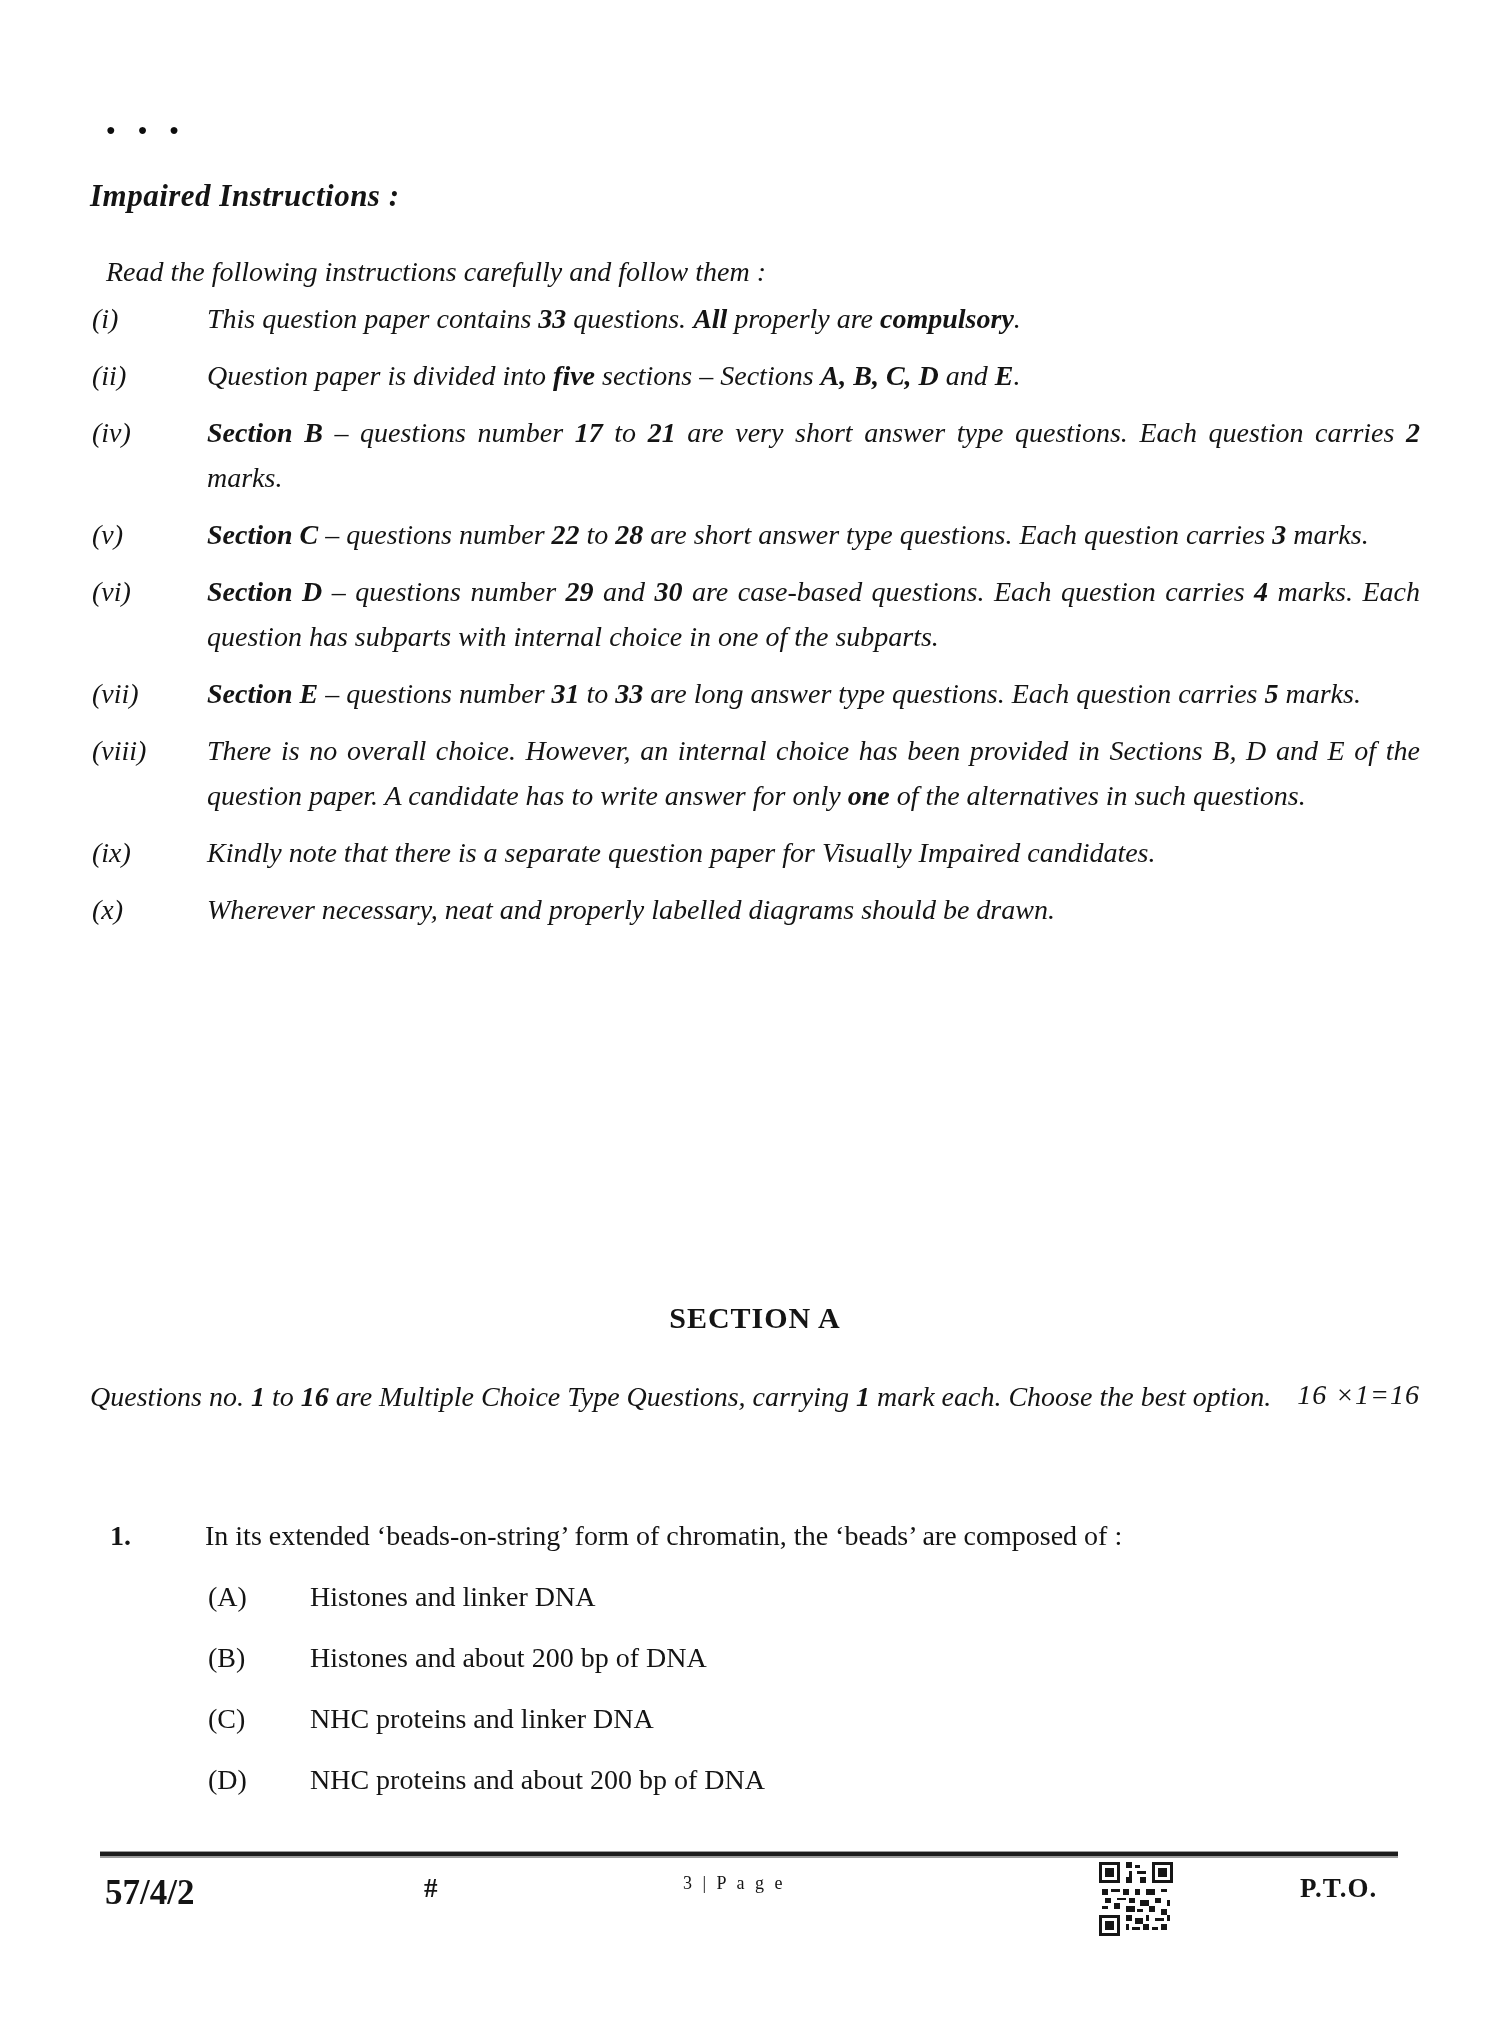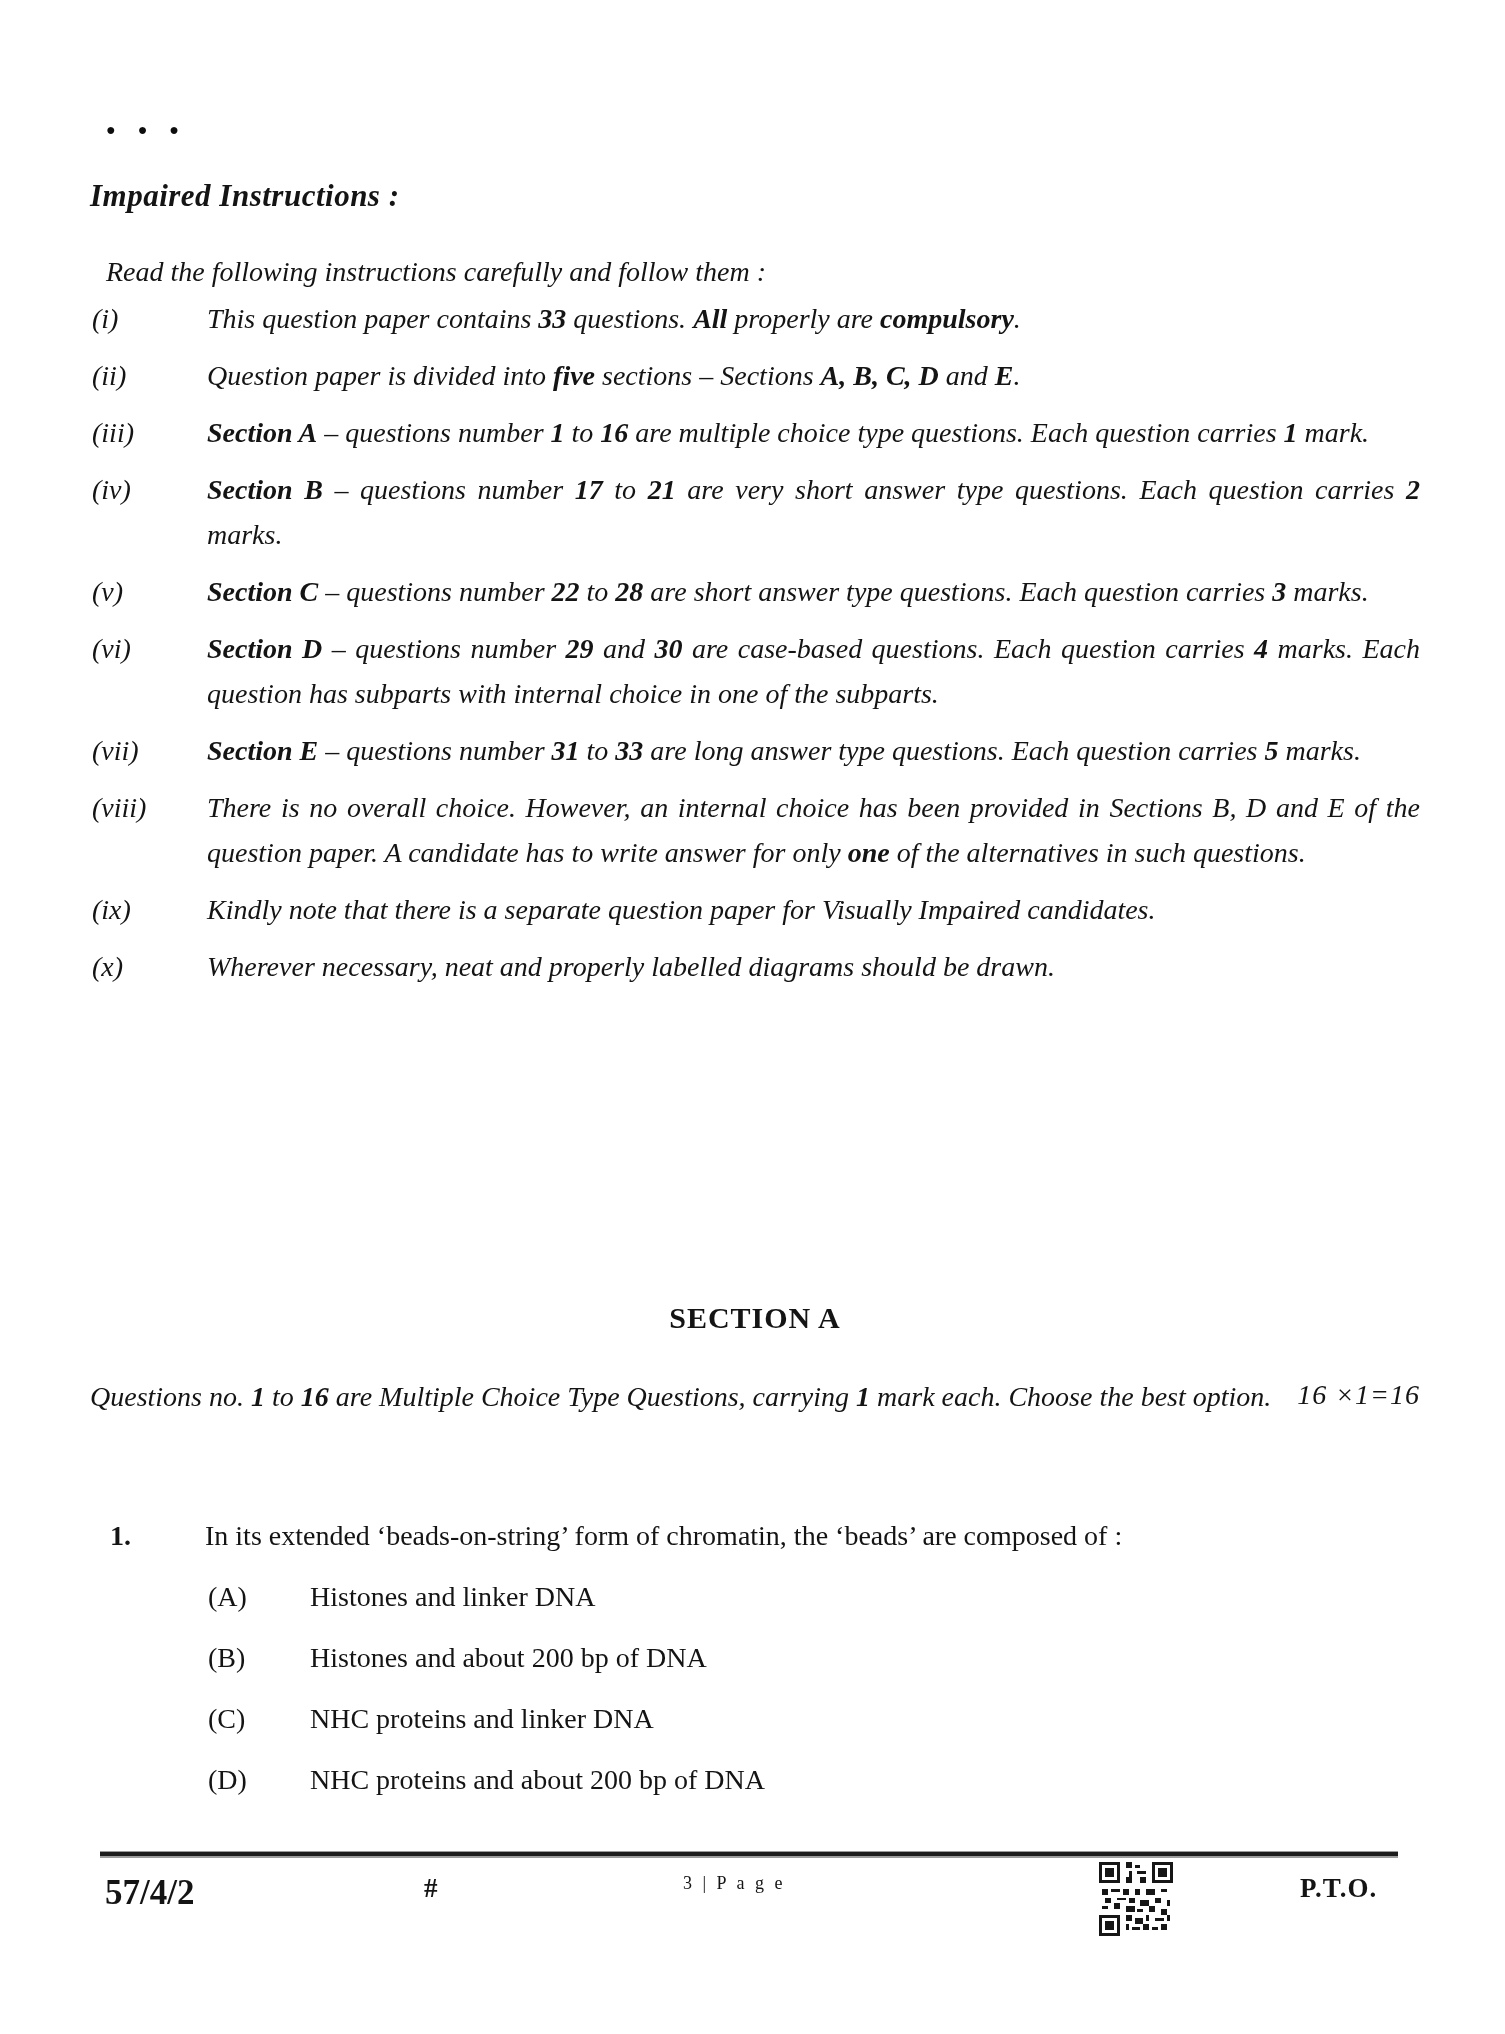--- a/index.html
+++ b/index.html
@@ -81,24 +81,20 @@
   <p class="gi-intro">Read the following instructions carefully and follow them :</p>
 
   <div class="gi-list">
     <div class="gi-item">
       <span class="gi-num">(i)</span>
       <span class="gi-text"><span>This question paper contains </span><span class="b">33</span><span> questions. </span><span class="b">All</span><span> properly are </span><span class="b">compulsory</span><span>.</span></span>
     </div>
     <div class="gi-item">
       <span class="gi-num">(ii)</span>
       <span class="gi-text"><span>Question paper is divided into </span><span class="b">five</span><span> sections – Sections </span><span class="b">A, B, C, D</span><span> and </span><span class="b">E</span><span>.</span></span>
-    </div>
-    <div class="gi-item">
-      <span class="gi-num">(iii)</span>
-      <span class="gi-text"><span class="b">Section A</span><span> – questions number </span><span class="b">1</span><span> to </span><span class="b">16</span><span> are multiple choice type questions. Each question carries </span><span class="b">1</span><span> mark.</span></span>
     </div>
     <div class="gi-item">
       <span class="gi-num">(iv)</span>
       <span class="gi-text"><span class="b">Section B</span><span> – questions number </span><span class="b">17</span><span> to </span><span class="b">21</span><span> are very short answer type questions. Each question carries </span><span class="b">2</span><span> marks.</span></span>
     </div>
     <div class="gi-item">
       <span class="gi-num">(v)</span>
       <span class="gi-text"><span class="b">Section C</span><span> – questions number </span><span class="b">22</span><span> to </span><span class="b">28</span><span> are short answer type questions. Each question carries </span><span class="b">3</span><span> marks.</span></span>
     </div>
     <div class="gi-item">

